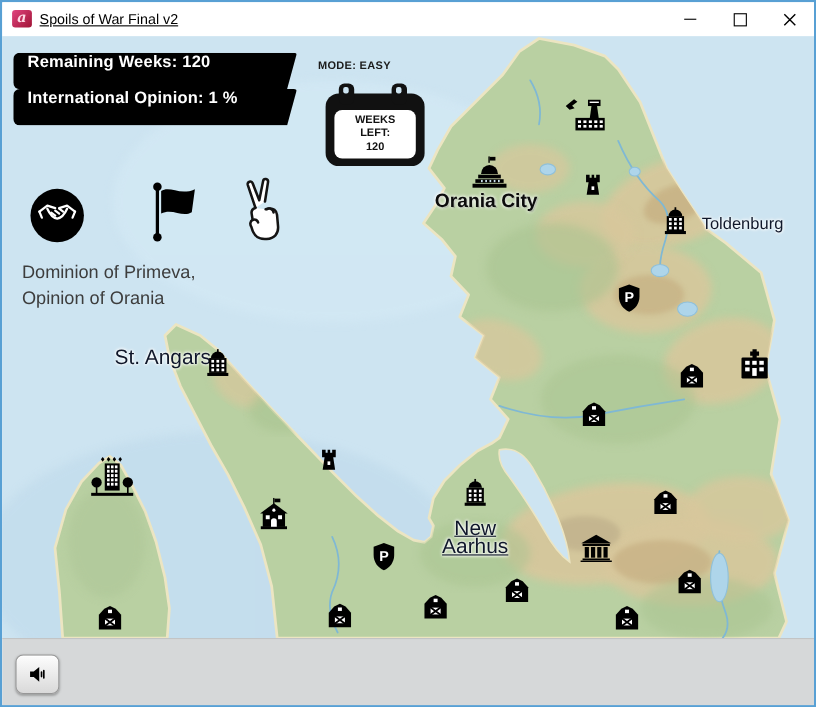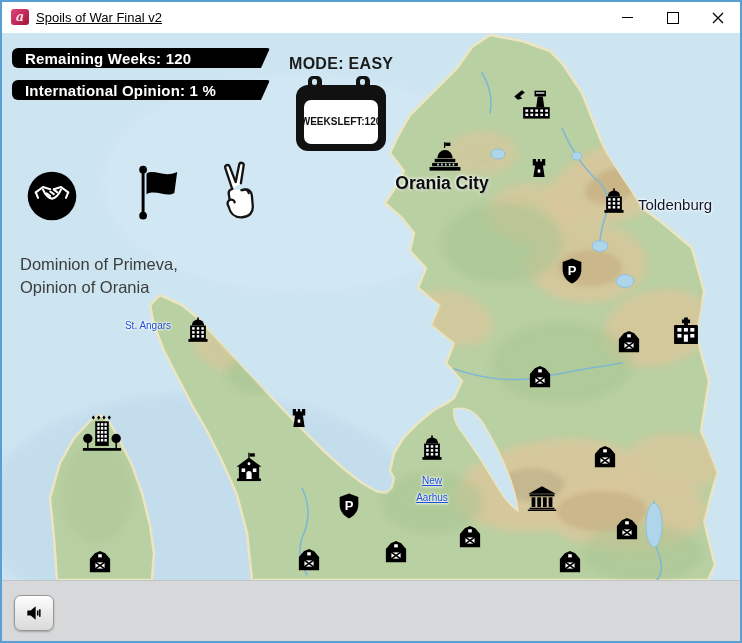--- a/index.html
+++ b/index.html
@@ -16,42 +16,42 @@
   .glyph-max{width:10px;height:10px;border:1.3px solid #000;display:block;}
   
   #stage{position:absolute;left:0;top:31px;width:738px;height:547px;background:#cde4f1;}
   #map-svg{position:absolute;left:0;top:0;}
   #footer{position:absolute;left:0;top:578px;width:738px;height:61px;background:#d6d8d9;border-top:1px solid #c2c4c5;}
   #sound-btn{position:absolute;left:12px;top:14px;width:38px;height:34px;border-radius:7px;
     background:linear-gradient(#fdfdfd,#d9d9d9);border:1px solid #979797;
     box-shadow:inset 0 1px 0 #fff,0 1px 2px rgba(0,0,0,.25);display:flex;align-items:center;justify-content:center;cursor:pointer;}
   
   #stats-panel{position:absolute;left:10px;top:15px;}
-  .stat-bar{width:258px;height:20px;background:#000;margin-bottom:12px;border-radius:6px 3px 3px 6px;
+  .stat-bar{width:258px;height:33px;background:#000;margin-bottom:0;border-radius:6px 3px 3px 6px;
     clip-path:polygon(0 0,100% 0,calc(100% - 9px) 100%,0 100%);
-    display:flex;align-items:center;}
+    display:flex;align-items:flex-start;}
   .stat-bar span{color:#fff;font-size:15px;font-weight:700;padding-left:13px;letter-spacing:.2px;}
-  #mode-label{position:absolute;left:287px;top:22px;font-size:16px;font-weight:700;color:#1b1b1b;letter-spacing:.3px;}
+  #mode-label{position:absolute;left:287px;top:22px;font-size:10px;font-weight:700;color:#1b1b1b;letter-spacing:.3px;}
   #calendar{position:absolute;left:294px;top:52px;width:90px;height:66px;background:#111;border-radius:12px;}
   .cal-tab{position:absolute;top:-9px;width:14px;height:19px;background:#111;border-radius:5px;}
   .cal-tab i{position:absolute;left:4px;top:3px;width:5px;height:6px;background:#cde4f1;border-radius:2px;}
   #cal-inner{position:absolute;left:8px;top:15px;width:74px;height:44px;background:#fff;border-radius:7px;
-    display:flex;flex-direction:row;align-items:center;justify-content:center;}
+    display:flex;flex-direction:column;align-items:center;justify-content:center;}
   #cal-inner div{font-size:10px;font-weight:700;color:#111;line-height:12px;}
   #hud-icons{position:absolute;left:0;top:0;}
   .hud-ic{position:absolute;}
-  #region-title{position:absolute;left:18px;top:220px;font-size:16.5px;color:#3d3d3d;line-height:23px;}
+  #region-title{position:absolute;left:18px;top:204px;font-size:16.5px;color:#3d3d3d;line-height:23px;}
   
   #label-layer,#marker-layer{position:absolute;left:0;top:0;width:610px;height:547px;pointer-events:none;}
   .map-label{position:absolute;transform:translate(-50%,-50%);white-space:nowrap;color:#0f172a;
     text-shadow:0 0 2px #fff,0 0 3px #fff,0 0 4px rgba(255,255,255,.9);text-align:center;}
   .city-major{font-size:17.5px;font-weight:800;color:#0c0c0c;
     text-shadow:0 0 3px #fff,0 0 4px #fff,1px 1px 1px rgba(0,0,0,.35);}
   .city{font-size:15px;}
-  .city-small{font-size:10px;color:#1d4ed8;line-height:17px;}
+  .city-small{font-size:19px;color:#0f172a;line-height:17px;}
   .marker{position:absolute;transform:translate(-50%,-50%);pointer-events:auto;cursor:pointer;line-height:0;}
   .marker svg{display:block;}
   .t-barn svg{width:27px;height:27px}.t-castle svg{width:23px;height:23px}
   .t-bank svg{width:27px;height:27px}.t-capitol svg{width:36px;height:31px}
   .t-airport svg{width:38px;height:33px}.t-police svg{width:25px;height:27px}
   .t-hospital svg{width:31px;height:29px}.t-hotel svg{width:42px;height:37px}
   .t-school svg{width:31px;height:31px}.t-temple svg{width:31px;height:26px}
 </style>
 </head>
 <body>

